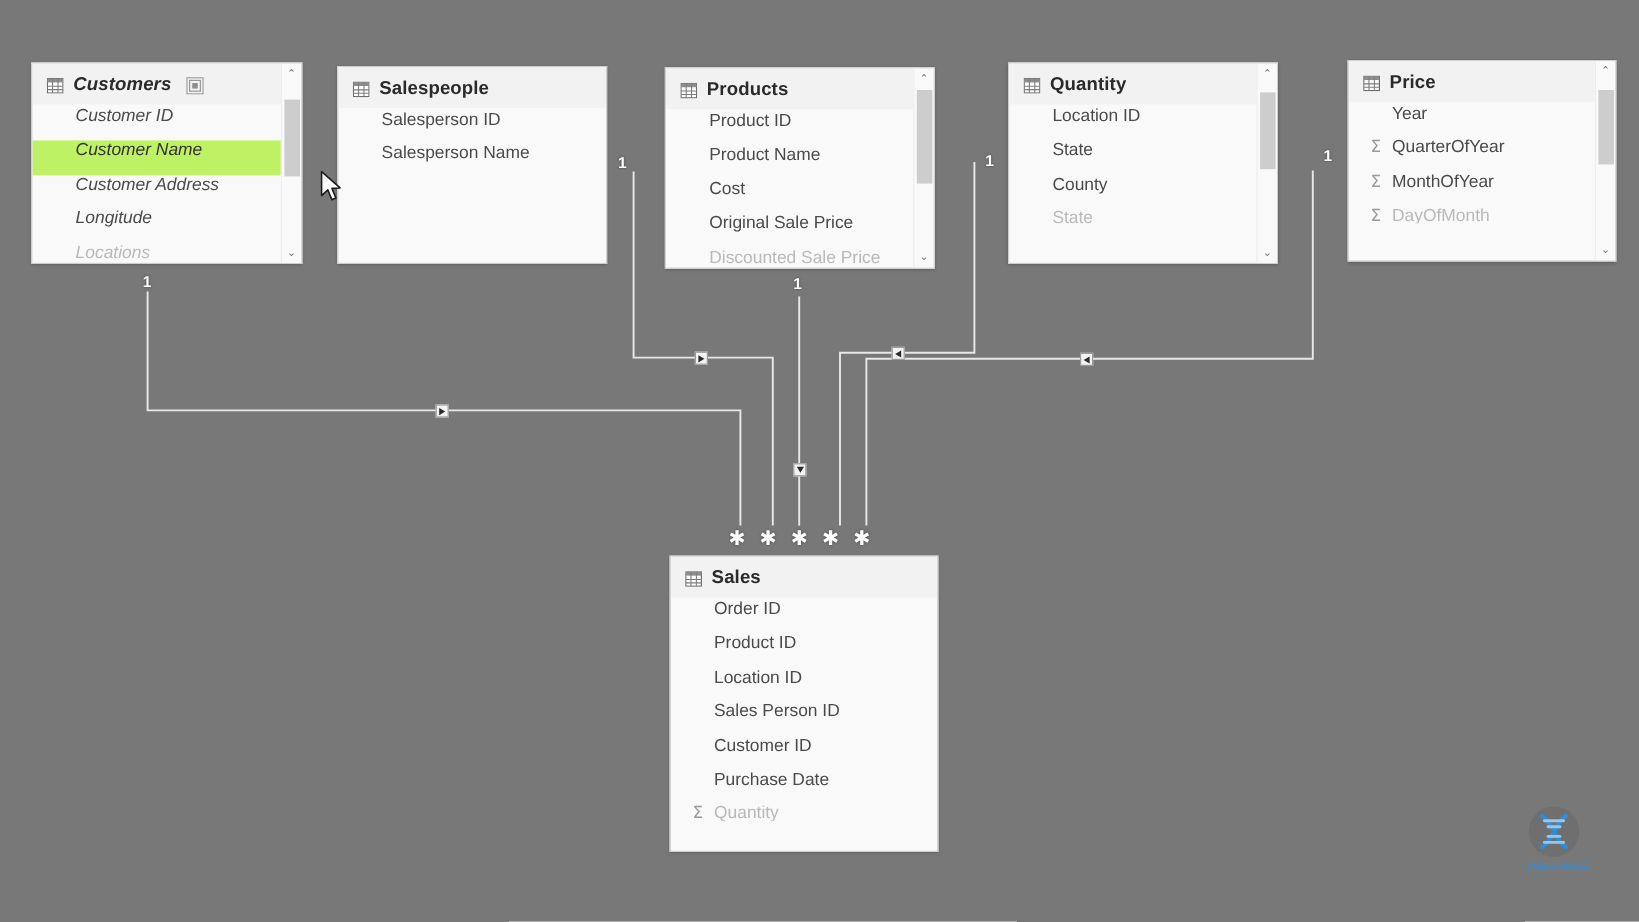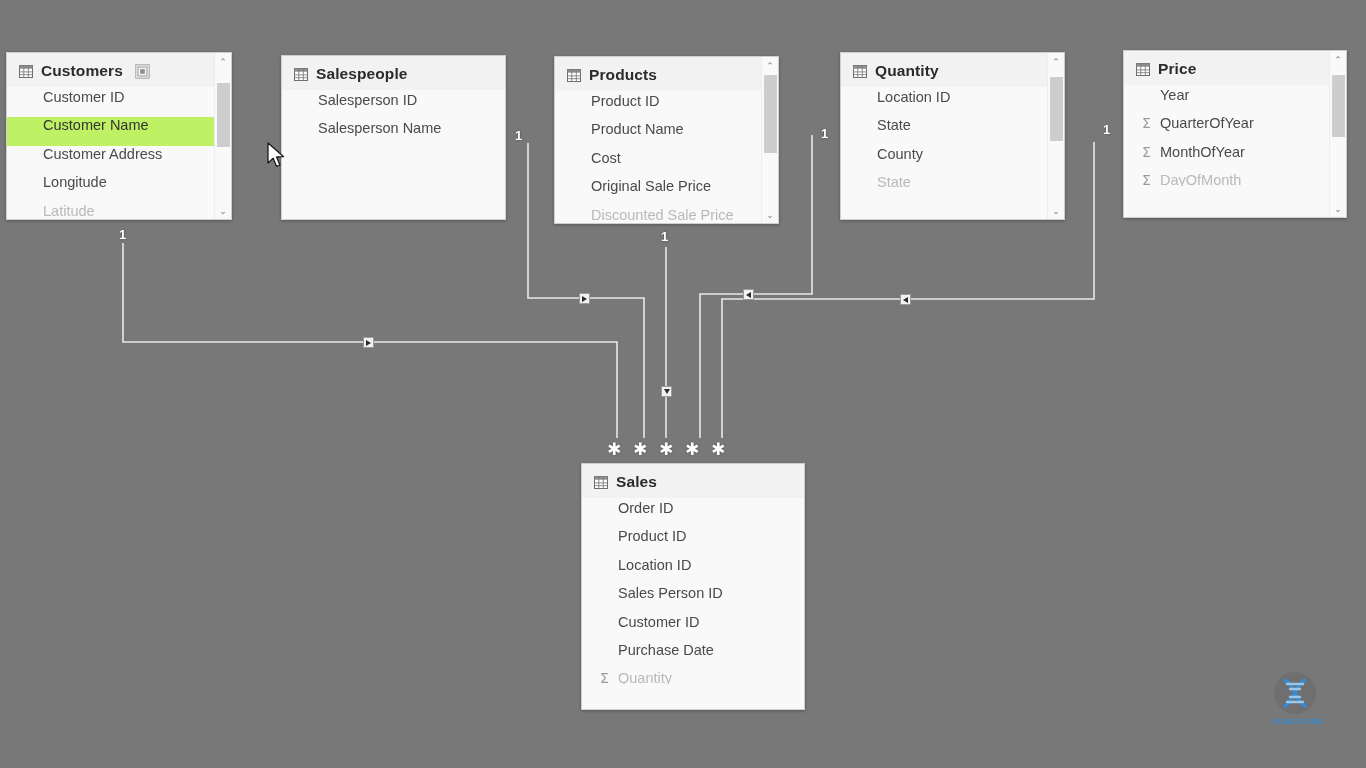--- a/index.html
+++ b/index.html
@@ -188,21 +188,21 @@
       <div class="dirchip left" style="left: 743px; top: 289px;">
         <i></i>
       </div>
       <div class="card-label" style="left: 1103px; top: 123px;">1</div>
       <div class="star" style="left: 711px; top: 441px;">✱</div>
       <div class="dirchip left" style="left: 900px; top: 294px;">
         <i></i>
       </div>
     </div>
   <div id="tables">
-      <div class="tbl" style="left: 6px; top: 52px; width: 226px; height: 168px;">
+      <div class="tbl" style="left: 26px; top: 52px; width: 226px; height: 168px; font-style: italic;">
         <div class="tbl-head">
           <span class="grid-icon">
             <svg viewBox="0 0 14 13" width="14" height="13">
               <rect x="0.5" y="0.5" width="13" height="12" fill="#ffffff" stroke="#6d6d6d"></rect>
               <rect x="0.5" y="0.5" width="13" height="3.2" fill="#8d8d8d"></rect>
               <path d="M4.8,0.5 L4.8,12.5 M9.3,0.5 L9.3,12.5 M0.5,6.9 L13.5,6.9 M0.5,9.7 L13.5,9.7" stroke="#7d7d7d" stroke-width="0.9"></path>
             </svg>
           </span>
           <span class="tbl-title">Customers</span>
           <span class="maximize-icon"><svg viewBox="0 0 15 15" width="15" height="15">
@@ -218,21 +218,21 @@
           <div class="field hovered">
             <span>Customer Name</span>
           </div>
           <div class="field">
             <span>Customer Address</span>
           </div>
           <div class="field">
             <span>Longitude</span>
           </div>
           <div class="field clipped">
-            <span>Latitude</span>
+            <span>Locations</span>
           </div>
         </div>
         <div class="sbar">
           <div class="arw">⌃</div>
           <div class="thumb" style="top: 30px; height: 64px;"></div>
           <div class="arw bot">⌄</div>
         </div>
       </div>
       <div class="tbl" style="left: 281px; top: 55px; width: 225px; height: 165px;">
         <div class="tbl-head">
@@ -346,21 +346,21 @@
             <span class="sigma">Σ</span>
             <span>DayOfMonth</span>
           </div>
         </div>
         <div class="sbar">
           <div class="arw">⌃</div>
           <div class="thumb" style="top: 24px; height: 62px;"></div>
           <div class="arw bot">⌄</div>
         </div>
       </div>
-      <div class="tbl" style="left: 581px; top: 463px; width: 224px; height: 247px;">
+      <div class="tbl" style="left: 558px; top: 463px; width: 224px; height: 247px;">
         <div class="tbl-head">
           <span class="grid-icon">
             <svg viewBox="0 0 14 13" width="14" height="13">
               <rect x="0.5" y="0.5" width="13" height="12" fill="#ffffff" stroke="#6d6d6d"></rect>
               <rect x="0.5" y="0.5" width="13" height="3.2" fill="#8d8d8d"></rect>
               <path d="M4.8,0.5 L4.8,12.5 M9.3,0.5 L9.3,12.5 M0.5,6.9 L13.5,6.9 M0.5,9.7 L13.5,9.7" stroke="#7d7d7d" stroke-width="0.9"></path>
             </svg>
           </span>
           <span class="tbl-title">Sales</span>
         </div>

